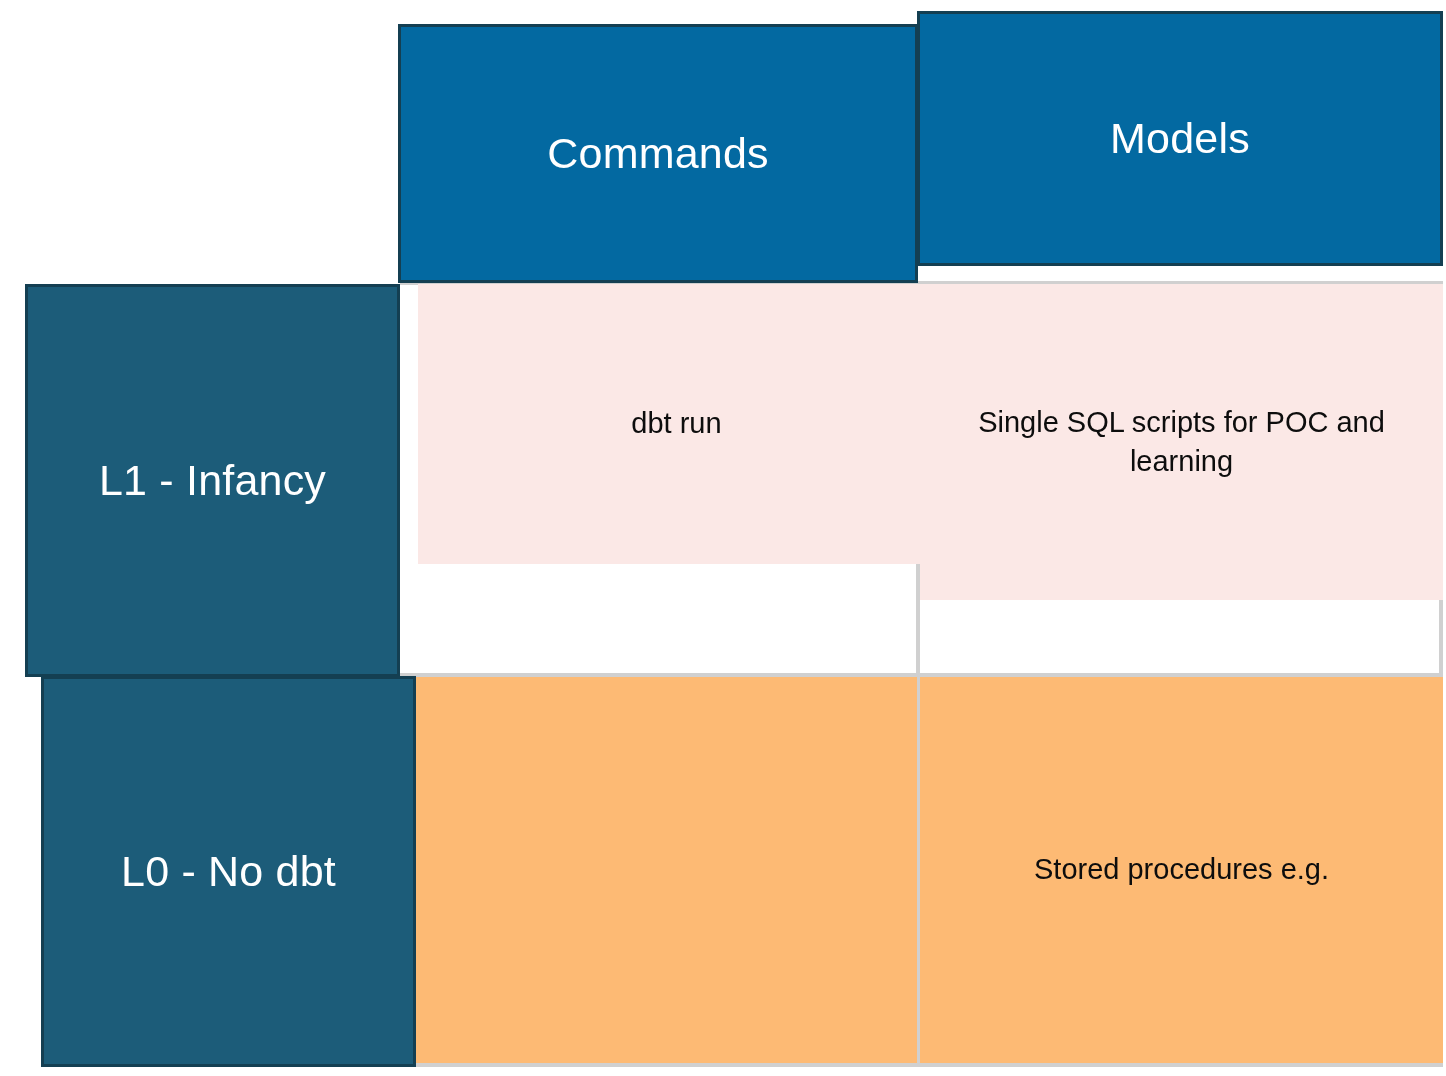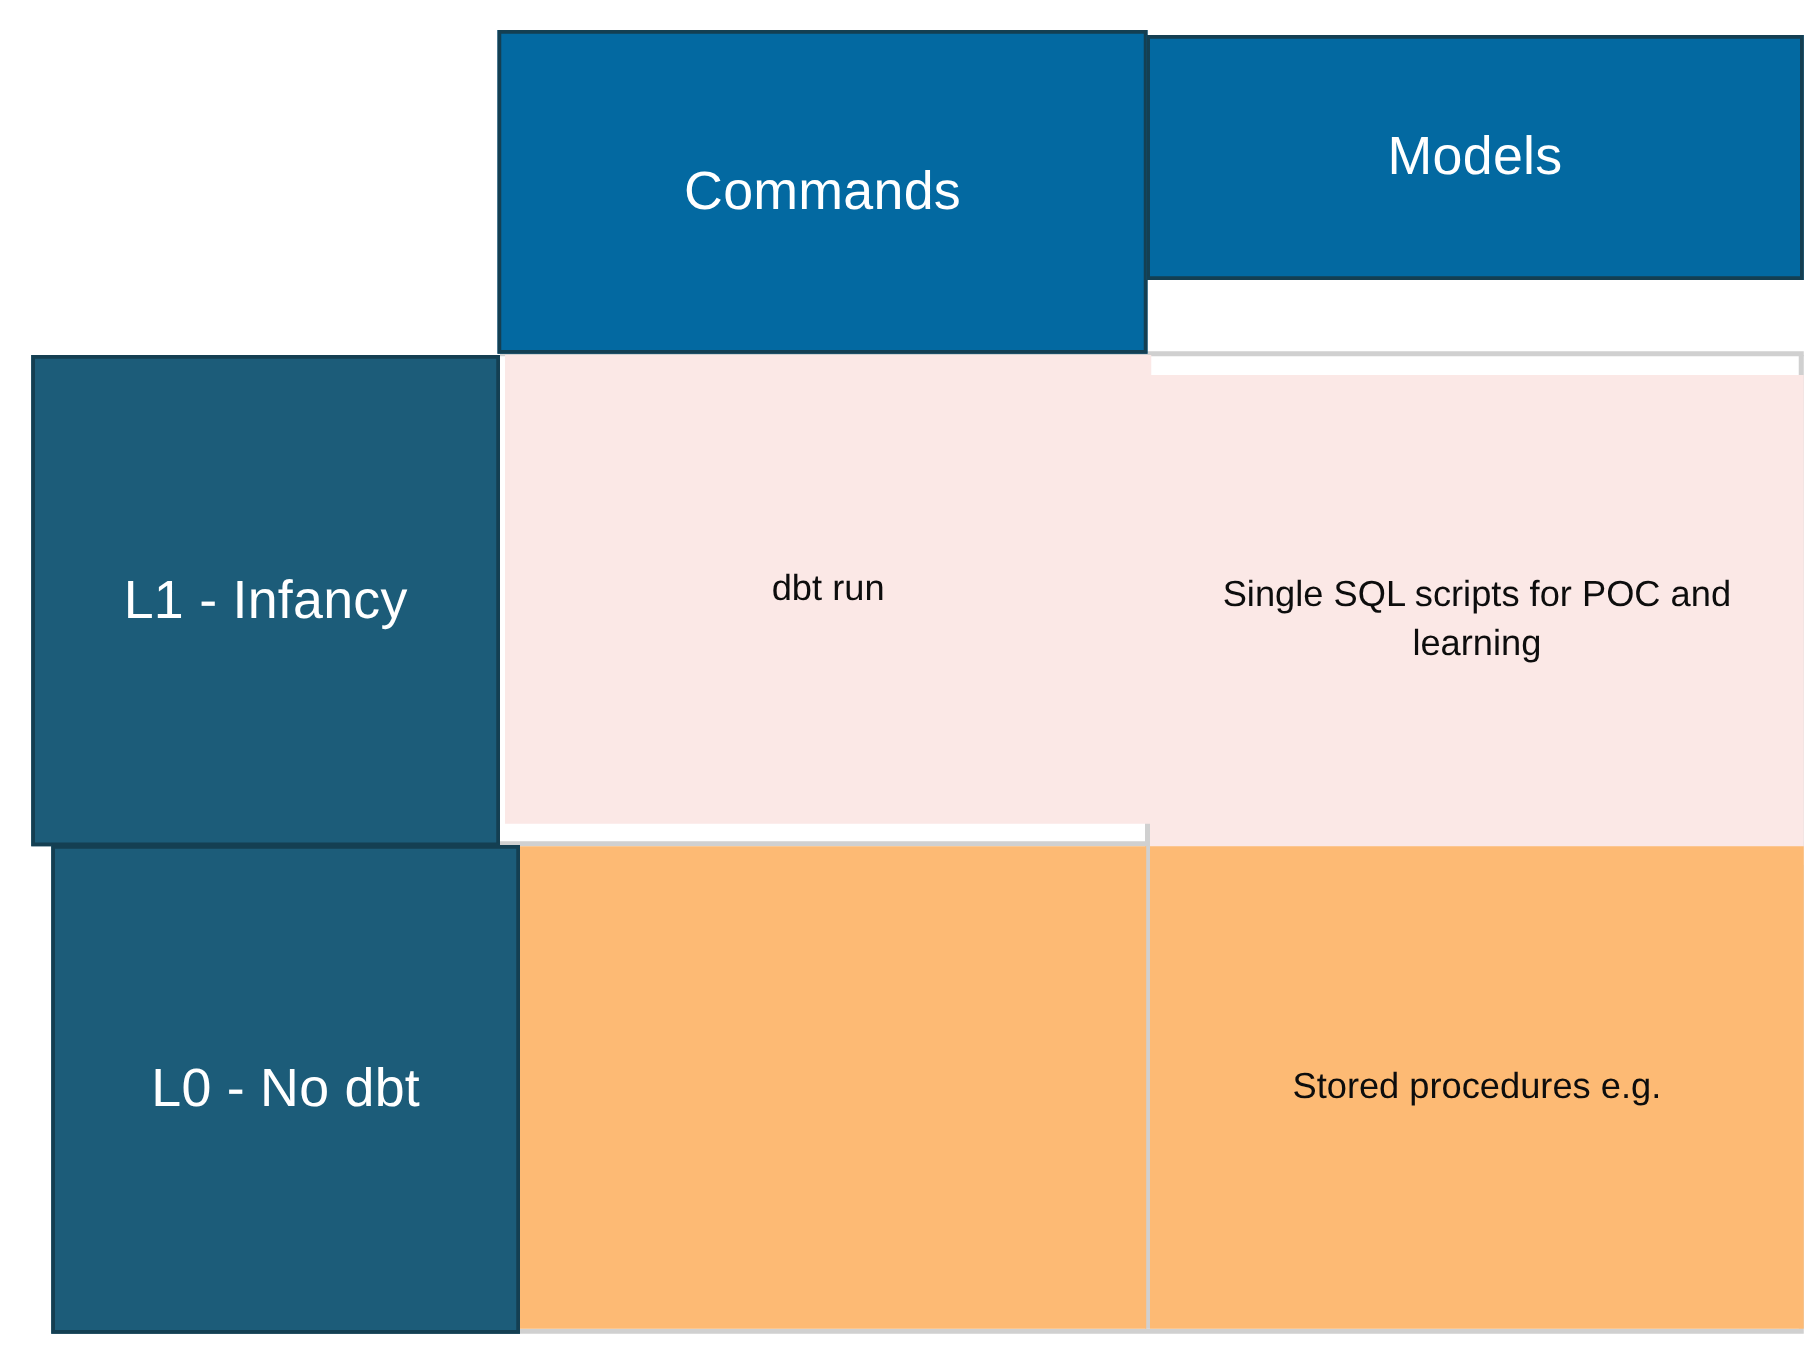--- a/index.html
+++ b/index.html
@@ -38,23 +38,23 @@
     letter-spacing: 0.2px;
   }
   #col-header-commands {
     left: 398px;
     top: 24px;
     width: 520px;
     height: 259px;
   }
   #col-header-models {
     left: 917px;
-    top: 28px;
+    top: 11px;
     width: 526px;
-    height: 196px;
+    height: 255px;
   }
 
   
   .row-header {
     position: absolute;
     box-sizing: border-box;
     background: #1C5C79;
     border: 3px solid #143F52;
     color: #ffffff;
     display: flex;
@@ -89,30 +89,30 @@
     color: #0d0d0d;
     font-size: 29px;
     font-weight: 400;
     line-height: 1.35;
     padding: 6px 26px;
   }
   .cell-pink { background: #FBE8E6; }
   .cell-white { background: #fdba74; }
 
   #cell-l1-commands {
-    left: 404px;
+    left: 418px;
     top: 284px;
     width: 517px;
-    height: 375px;
+    height: 280px;
   }
   #cell-l1-models {
     left: 920px;
-    top: 300px;
+    top: 284px;
     width: 523px;
-    height: 392px;
+    height: 316px;
   }
   #cell-l0-commands {
     left: 400px;
     top: 677px;
     width: 517px;
     height: 386px;
   }
   #cell-l0-models {
     left: 920px;
     top: 677px;

